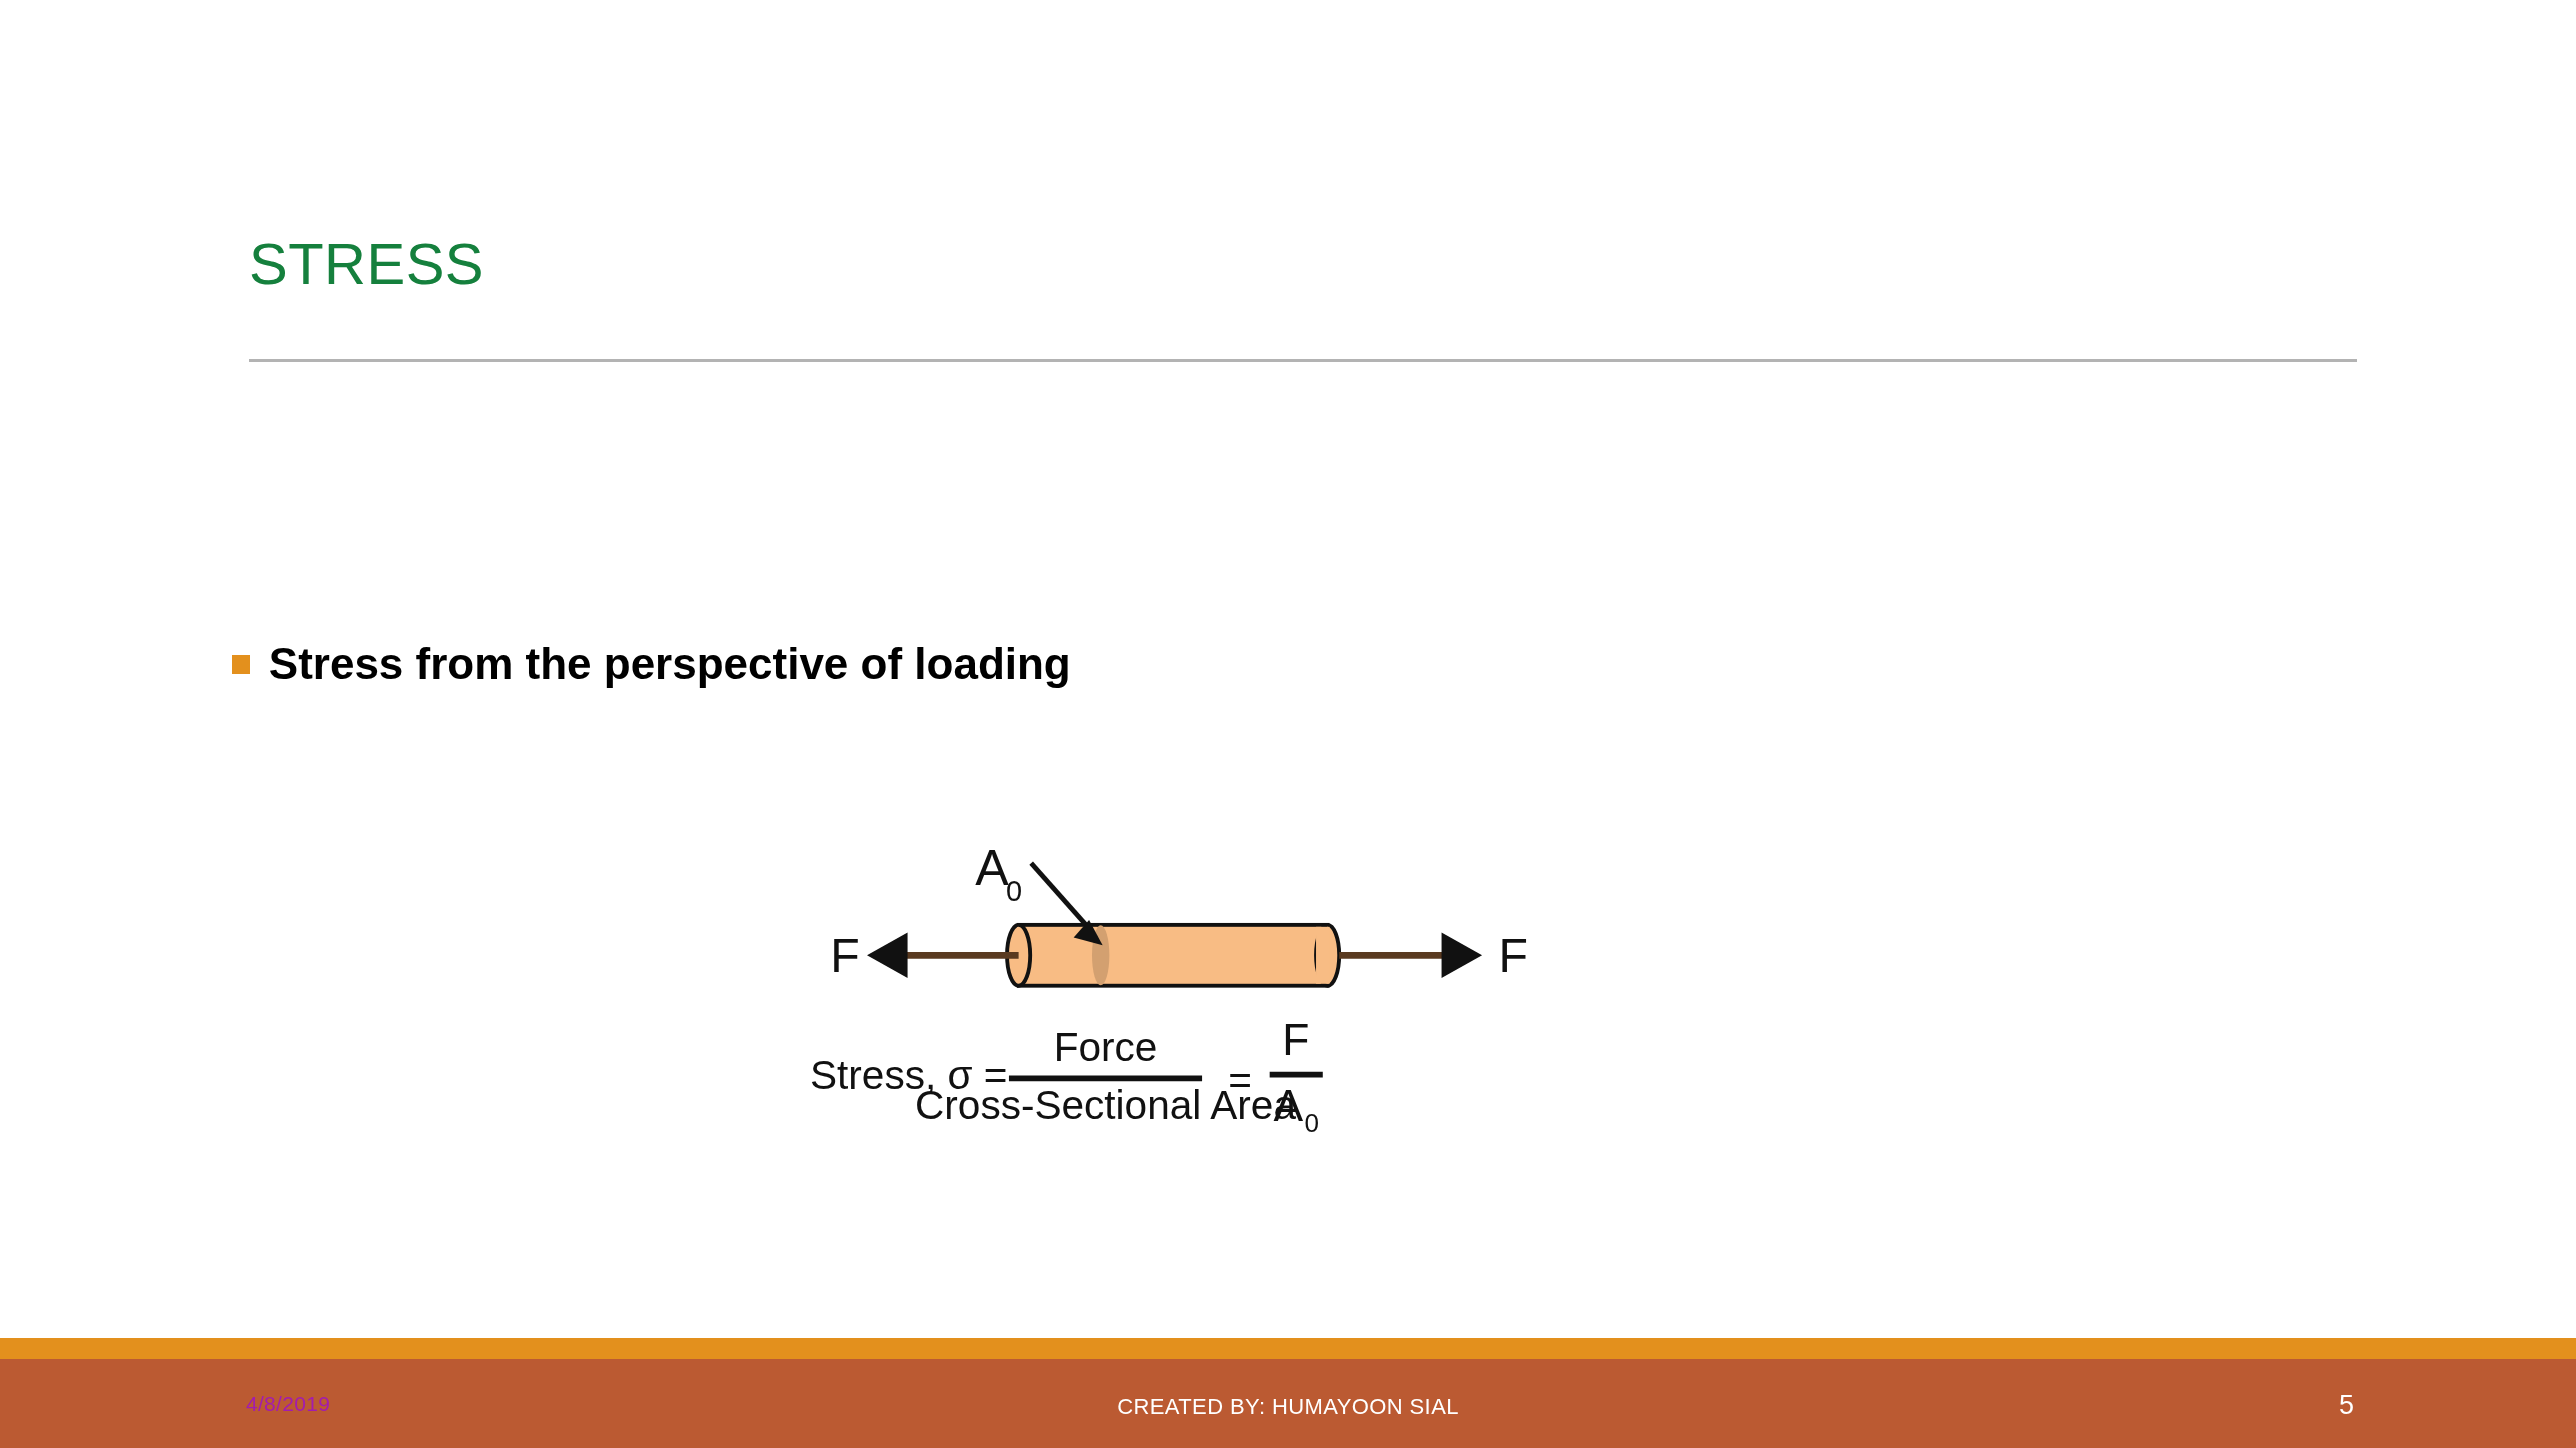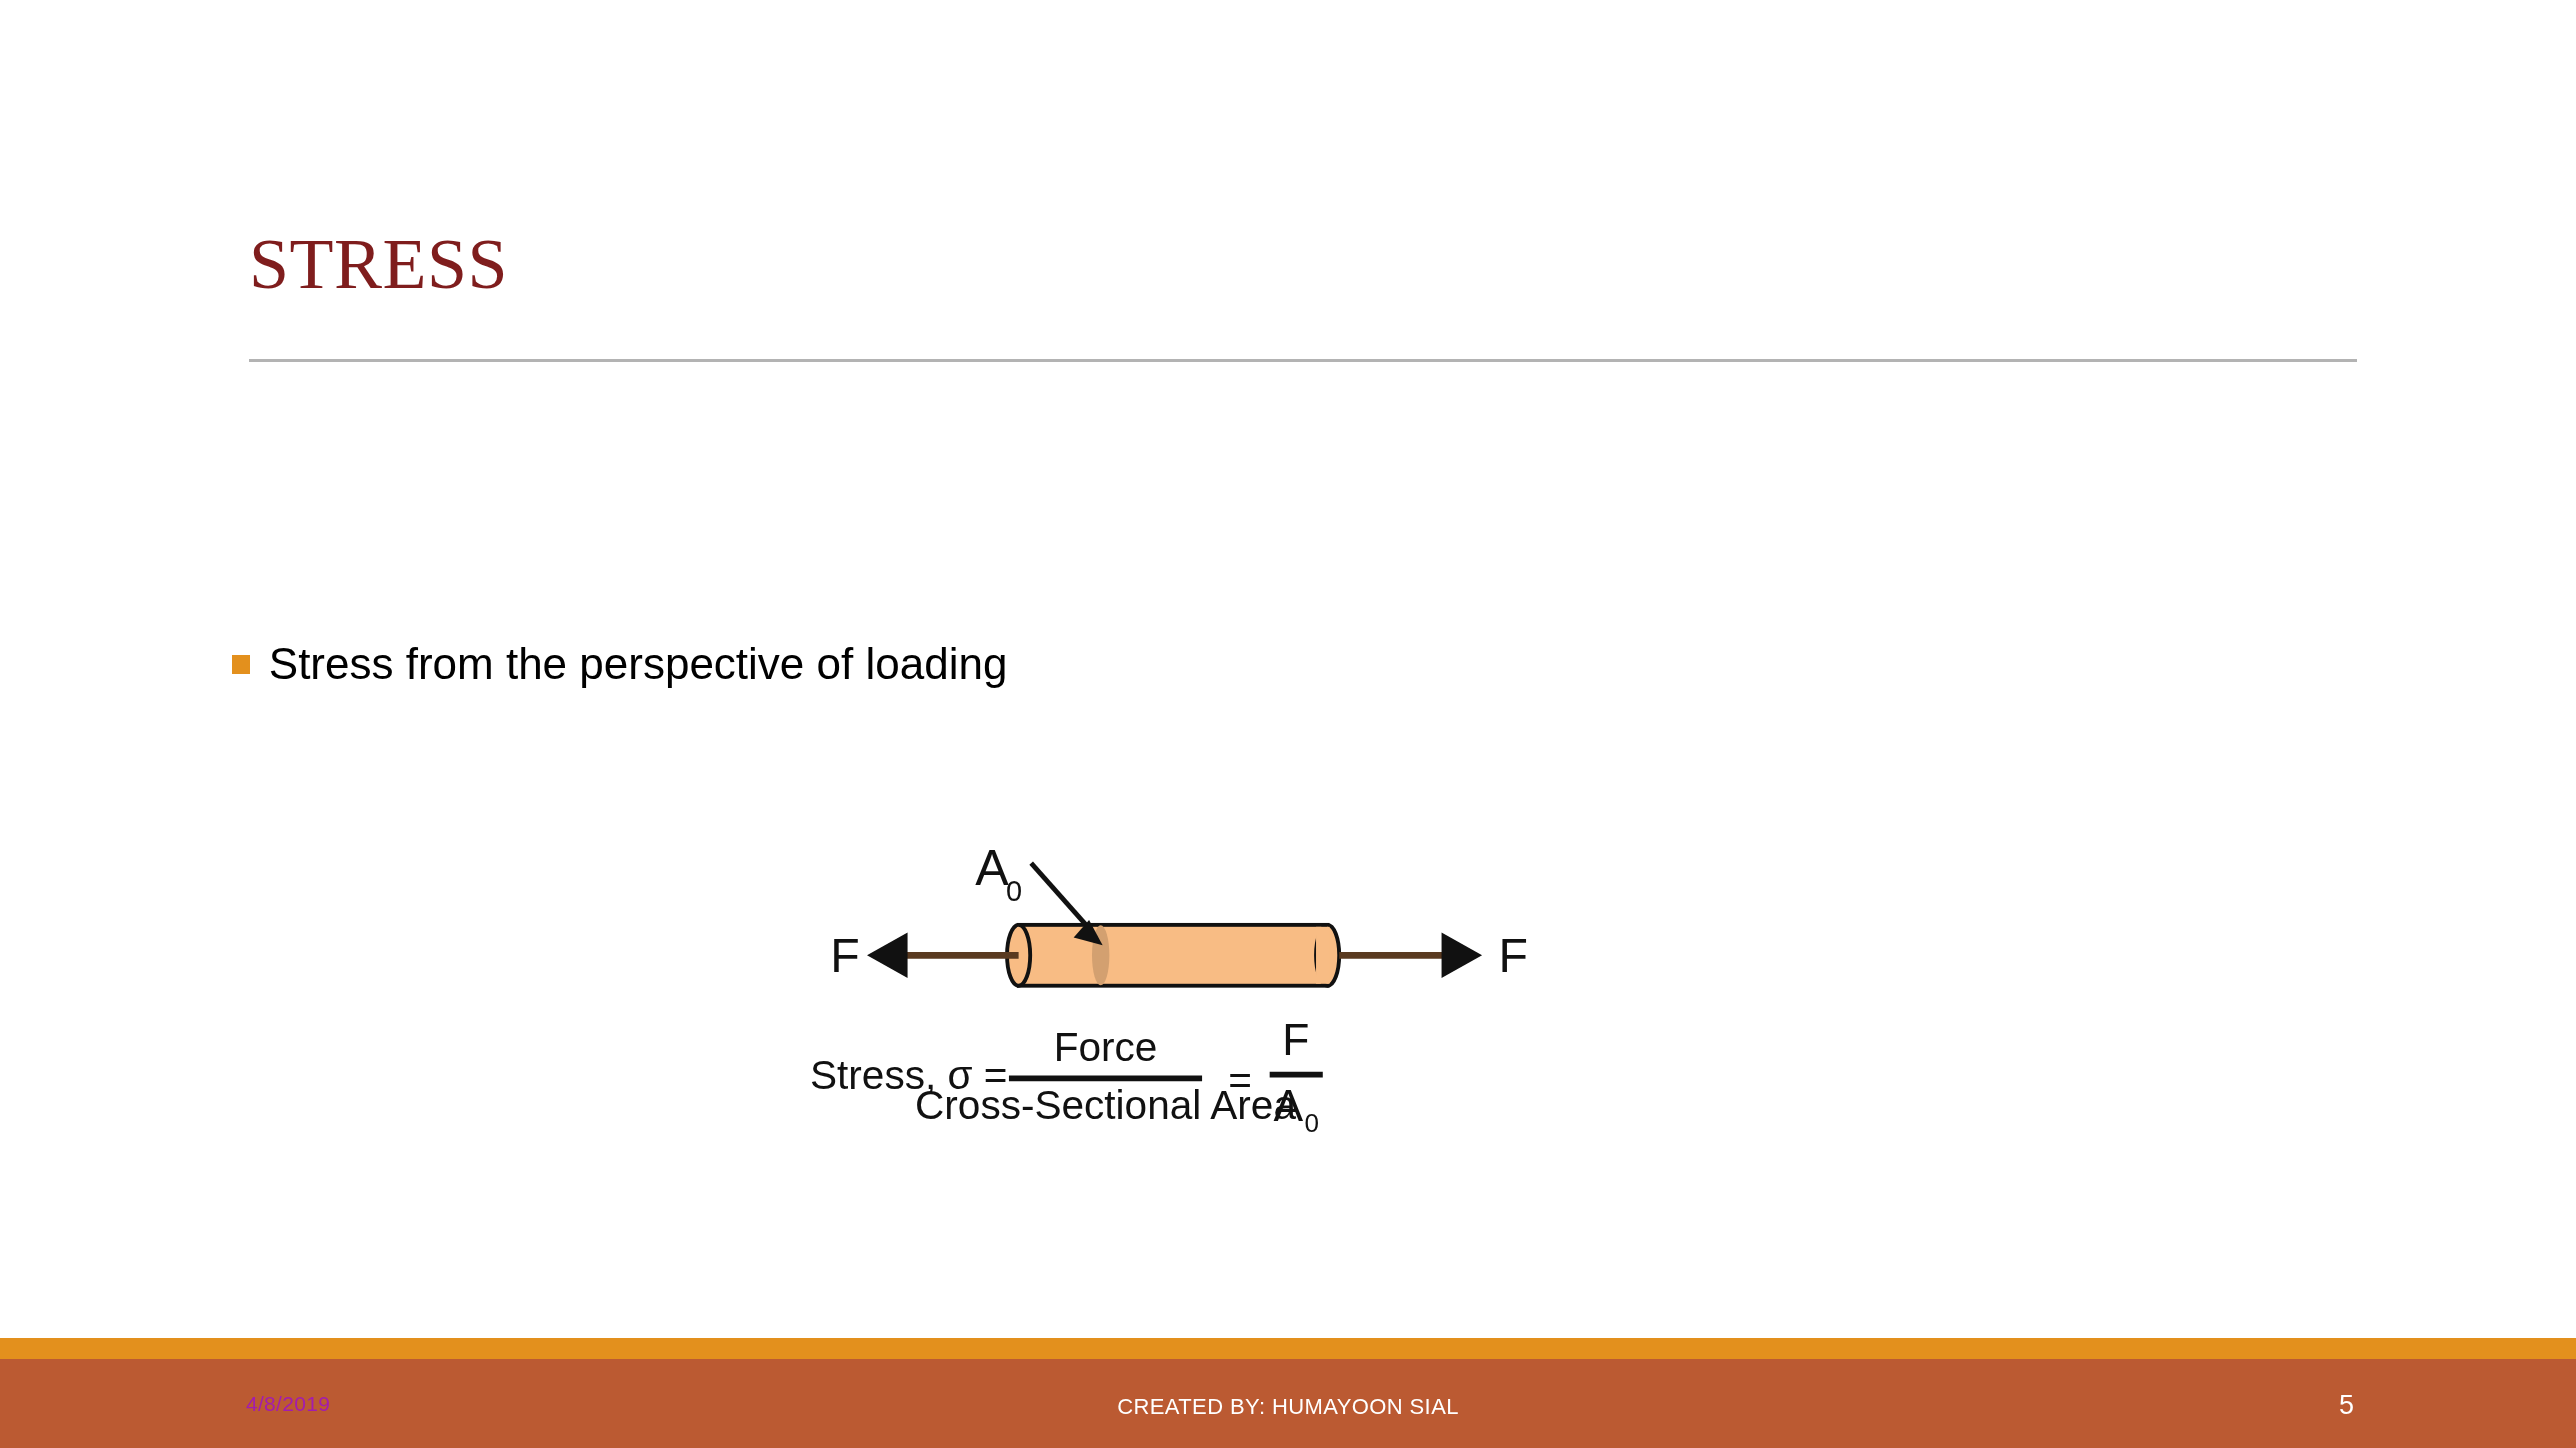--- a/index.html
+++ b/index.html
@@ -22,27 +22,26 @@
     width: 2576px;
     height: 1449px;
     background: #ffffff;
   }
 
   
   .slide-title {
     position: absolute;
     left: 249px;
     top: 214px;
-    font-size: 72px;
+    font-size: 58px;
     line-height: 100px;
     font-weight: 300;
     letter-spacing: 0.5px;
-    color: #7f1d1d;
+    color: #15803d;
     white-space: nowrap;
-    font-family: Liberation Serif, serif;
   }
 
   .title-rule {
     position: absolute;
     left: 249px;
     top: 359px;
     width: 2108px;
     height: 2.9px;
     background: #b3b3b3;
   }
@@ -78,21 +77,21 @@
 
   .bullet-marker {
     width: 18.4px;
     height: 18.4px;
     background: #E3901D;
     flex: 0 0 18.4px;
     margin-top: 18.4px;
     margin-right: 18.4px;
   }
 
-  .bullet-text { white-space: nowrap; }
+  .bullet-text { white-space: nowrap; font-weight: bold; }
 
   
   .figure {
     position: absolute;
     left: 811px;
     top: 831px;
     width: 927px;
     height: 406px;
   }
 

